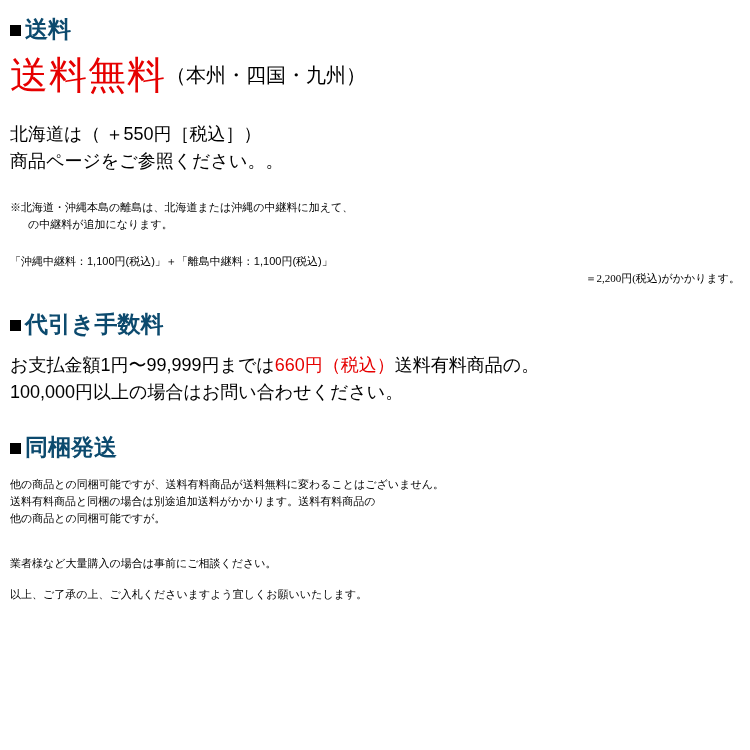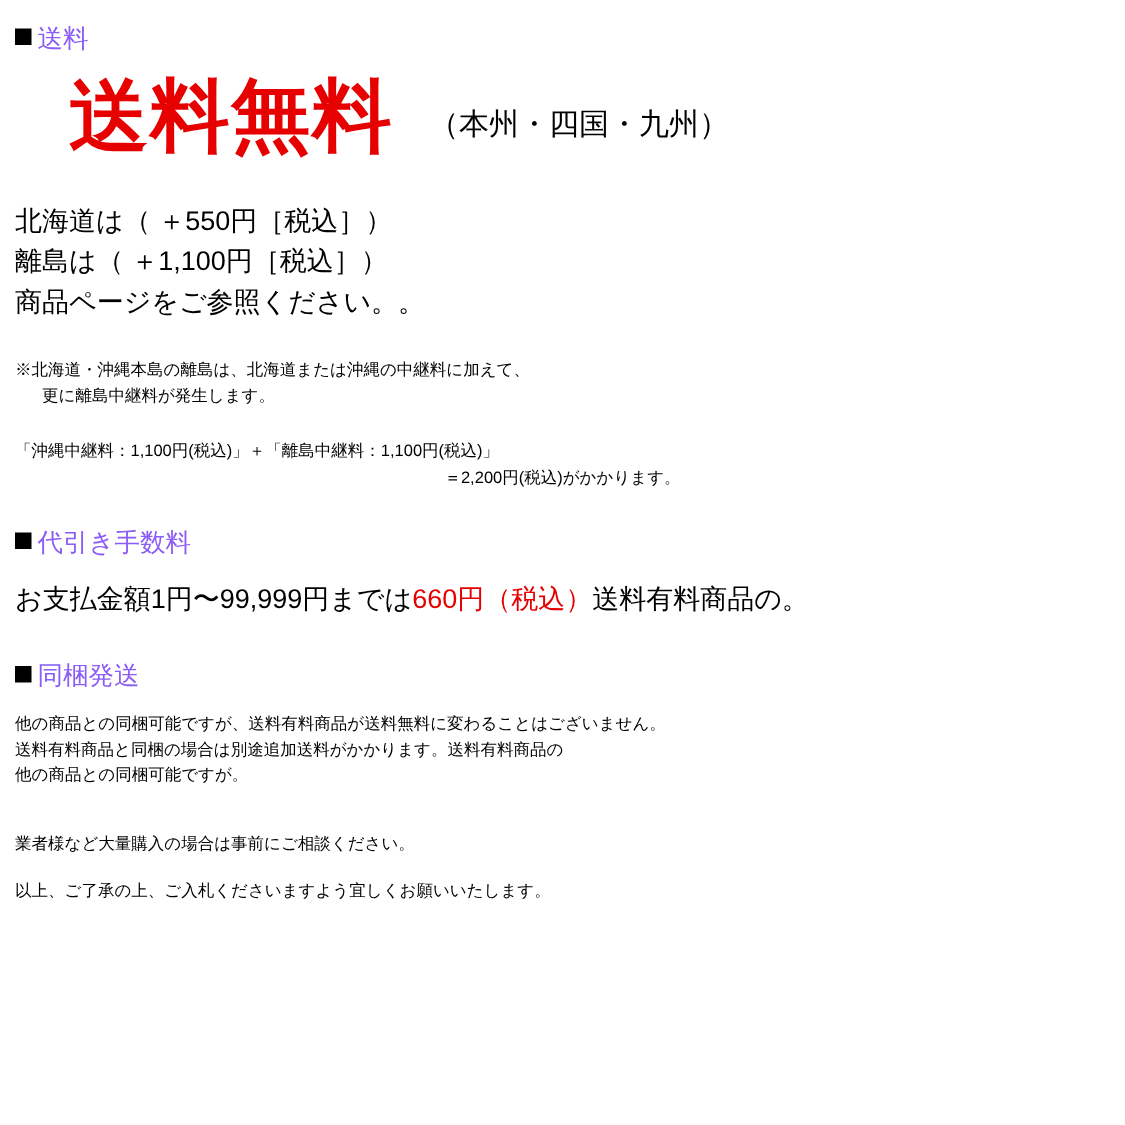--- a/index.html
+++ b/index.html
@@ -15,69 +15,68 @@
     overflow: hidden;
   }
   .page {
     position: relative;
     width: 750px;
     height: 750px;
     padding: 0;
     box-sizing: border-box;
   }
   .section-head {
-    font-size: 17px;
-    font-weight: normal;
+    font-size: 23px;
+    font-weight: bold;
     line-height: 1.2;
-    color: #8b5cf6;
+    color: #0c4a6e;
   }
   .sq {
     display: inline-block;
     width: 11px;
     height: 11px;
     background: #000;
     margin-right: 4px;
     vertical-align: 1px;
   }
   .free-line {
     margin-top: 6px;
     white-space: nowrap;
   }
   .free-big {
     color: #e60000;
-    font-size: 53px;
-    font-weight: bold;
+    font-size: 38px;
+    font-weight: normal;
     letter-spacing: 1px;
     vertical-align: -2px;
-    margin-left: 36px;
   }
   .free-sub {
     font-size: 20px;
     color: #000;
     vertical-align: 4px;
-    margin-left: 24px;
   }
   .body-line {
     font-size: 18px;
     line-height: 1.5;
     white-space: nowrap;
   }
   .body-line-sm {
     font-size: 11px;
     line-height: 1.55;
     white-space: nowrap;
   }
   .indent1 {
     padding-left: 18px;
   }
   .indent2 {
     padding-left: 10px;
   }
   .right-align {
-    text-align: center;
+    text-align: right;
+    font-family: Liberation Serif, serif;
   }
   .red {
     color: #e60000;
     font-weight: normal;
   }
   .blk-gap-1 { height: 14px; }
   .blk-gap-2 { height: 20px; }
   .blk-gap-3 { height: 24px; }
   .blk-gap-4 { height: 28px; }
   .pad-x {
@@ -98,49 +97,49 @@
     </div>
 
     <div class="free-line">
       <span class="free-big">送料無料</span><span class="free-sub">（本州・四国・九州）</span>
     </div>
 
     <div class="blk-gap-2"></div>
 
     <div>
       <div class="body-line">北海道は（ ＋550円［税込］）</div>
-      <div class="body-line">離島は（ ＋1,100円［税込］）</div>
       <div class="body-line">商品ページをご参照ください。。</div>
     </div>
 
     <div class="blk-gap-3"></div>
 
     <div>
       <div class="body-line-sm">※北海道・沖縄本島の離島は、北海道または沖縄の中継料に加えて、</div>
-      <div class="body-line-sm indent1">更に離島中継料が発生します。</div>
+      <div class="body-line-sm indent1">の中継料が追加になります。</div>
     </div>
 
     <div class="blk-gap-2"></div>
 
     <div>
       <div class="body-line-sm">「沖縄中継料：1,100円(税込)」＋「離島中継料：1,100円(税込)」</div>
       <div class="body-line-sm right-align">＝2,200円(税込)がかかります。</div>
     </div>
 
     <div class="blk-gap-3"></div>
 
     <div class="section-head">
       <span class="sq"></span><span>代引き手数料</span>
     </div>
 
     <div class="blk-gap-1"></div>
 
     <div class="body-line">
       <span>お支払金額1円〜99,999円までは</span><span class="red">660円（税込）</span><span>送料有料商品の。</span>
     </div>
+    <div class="body-line">100,000円以上の場合はお問い合わせください。</div>
 
     <div class="blk-gap-4"></div>
 
     <div class="section-head">
       <span class="sq"></span><span>同梱発送</span>
     </div>
 
     <div class="blk-gap-1"></div>
 
     <div>

